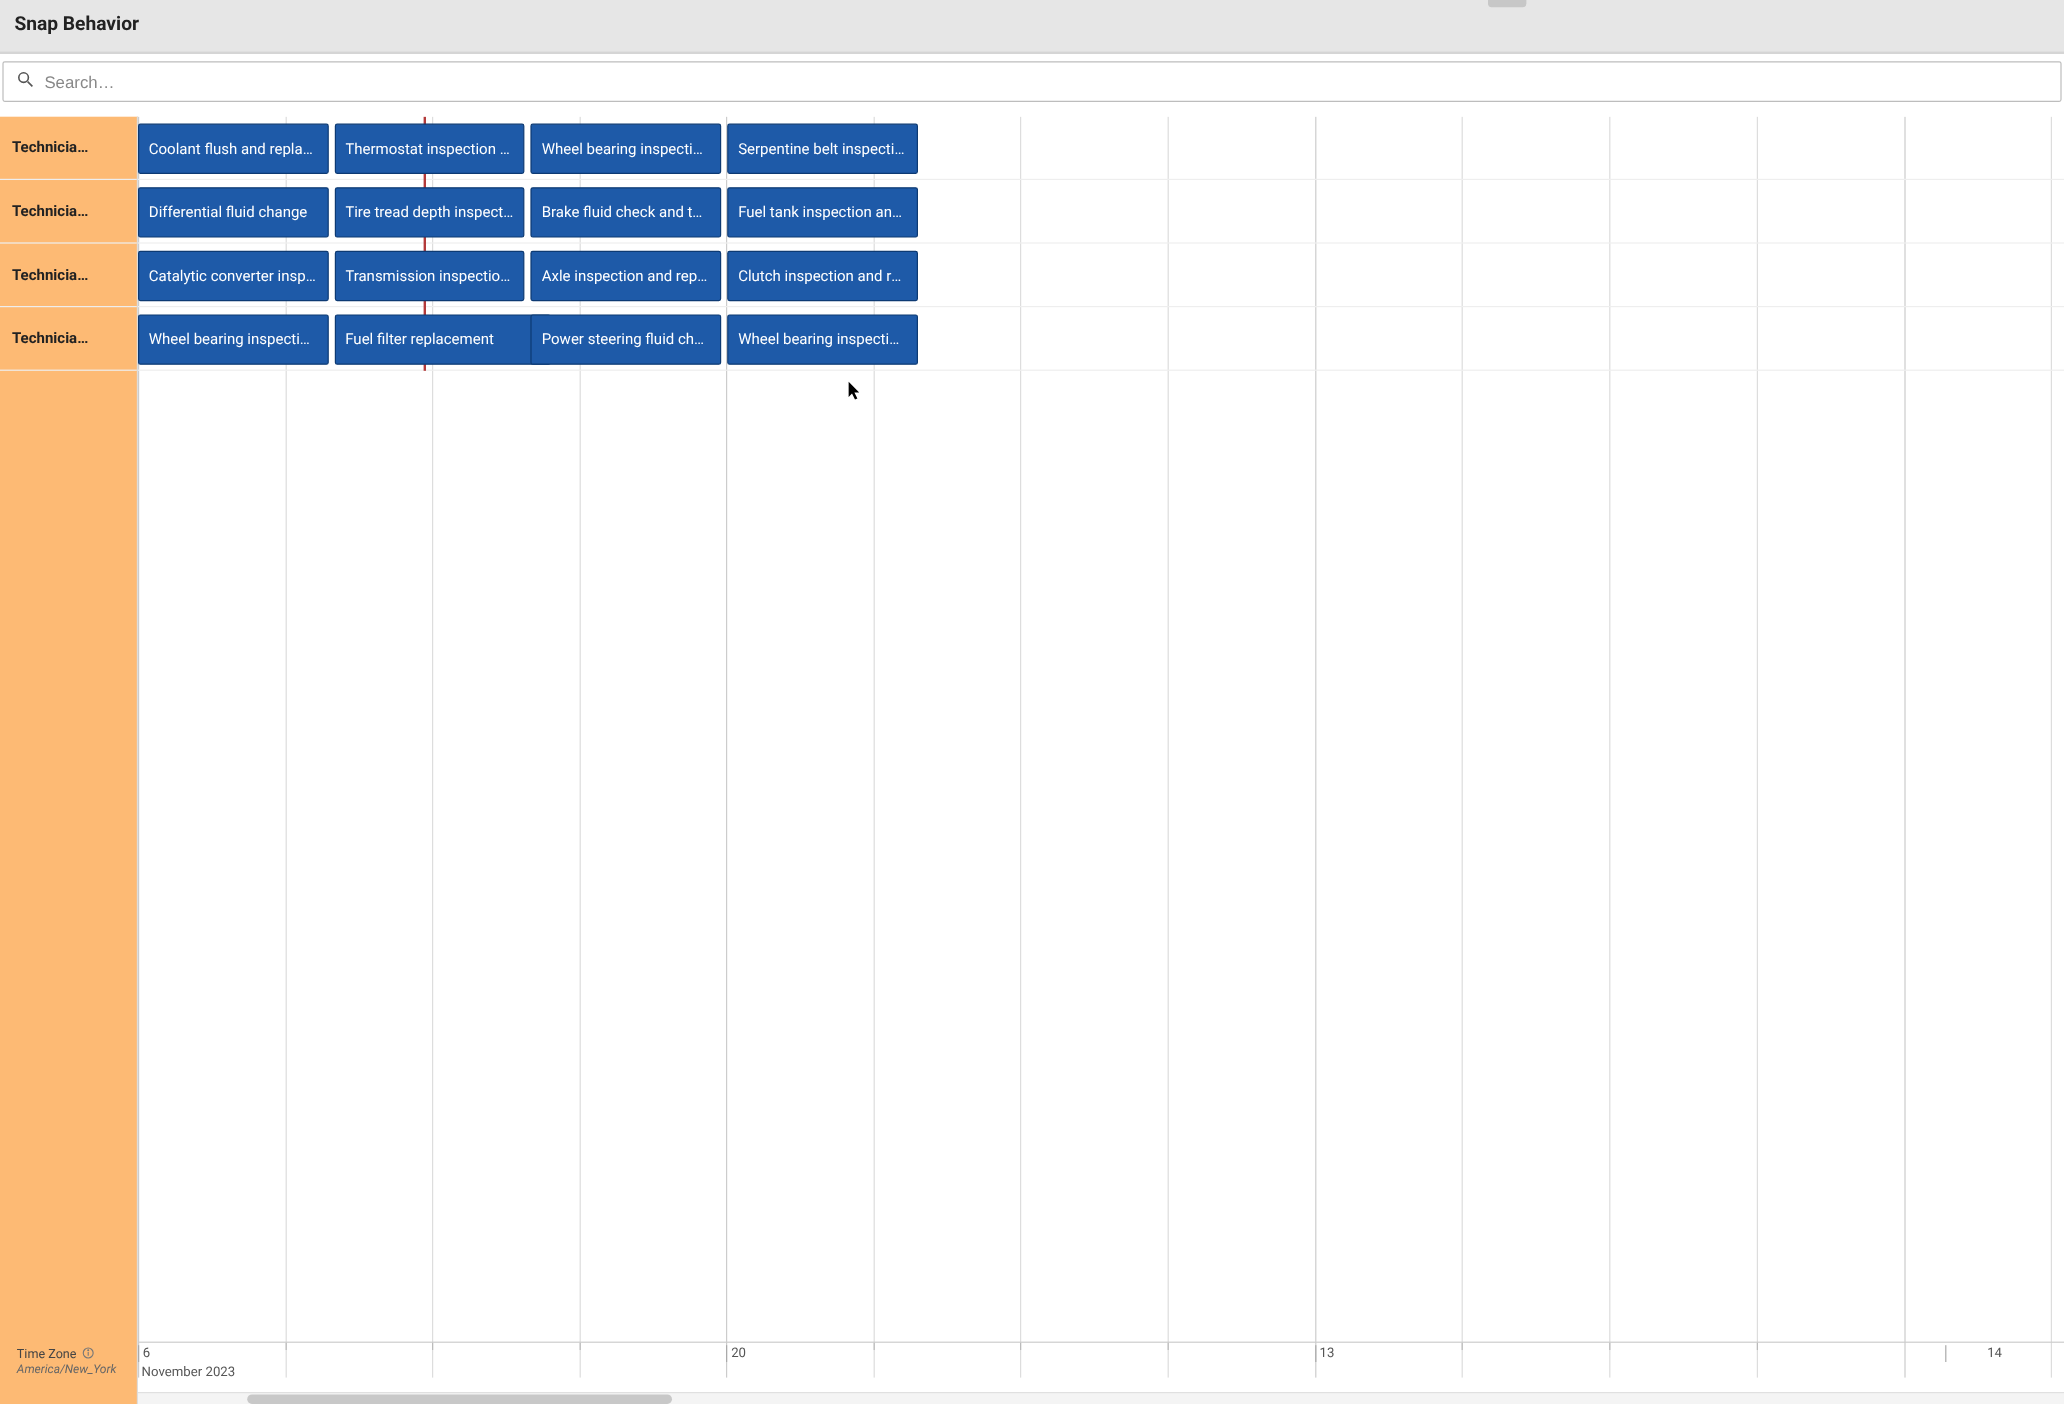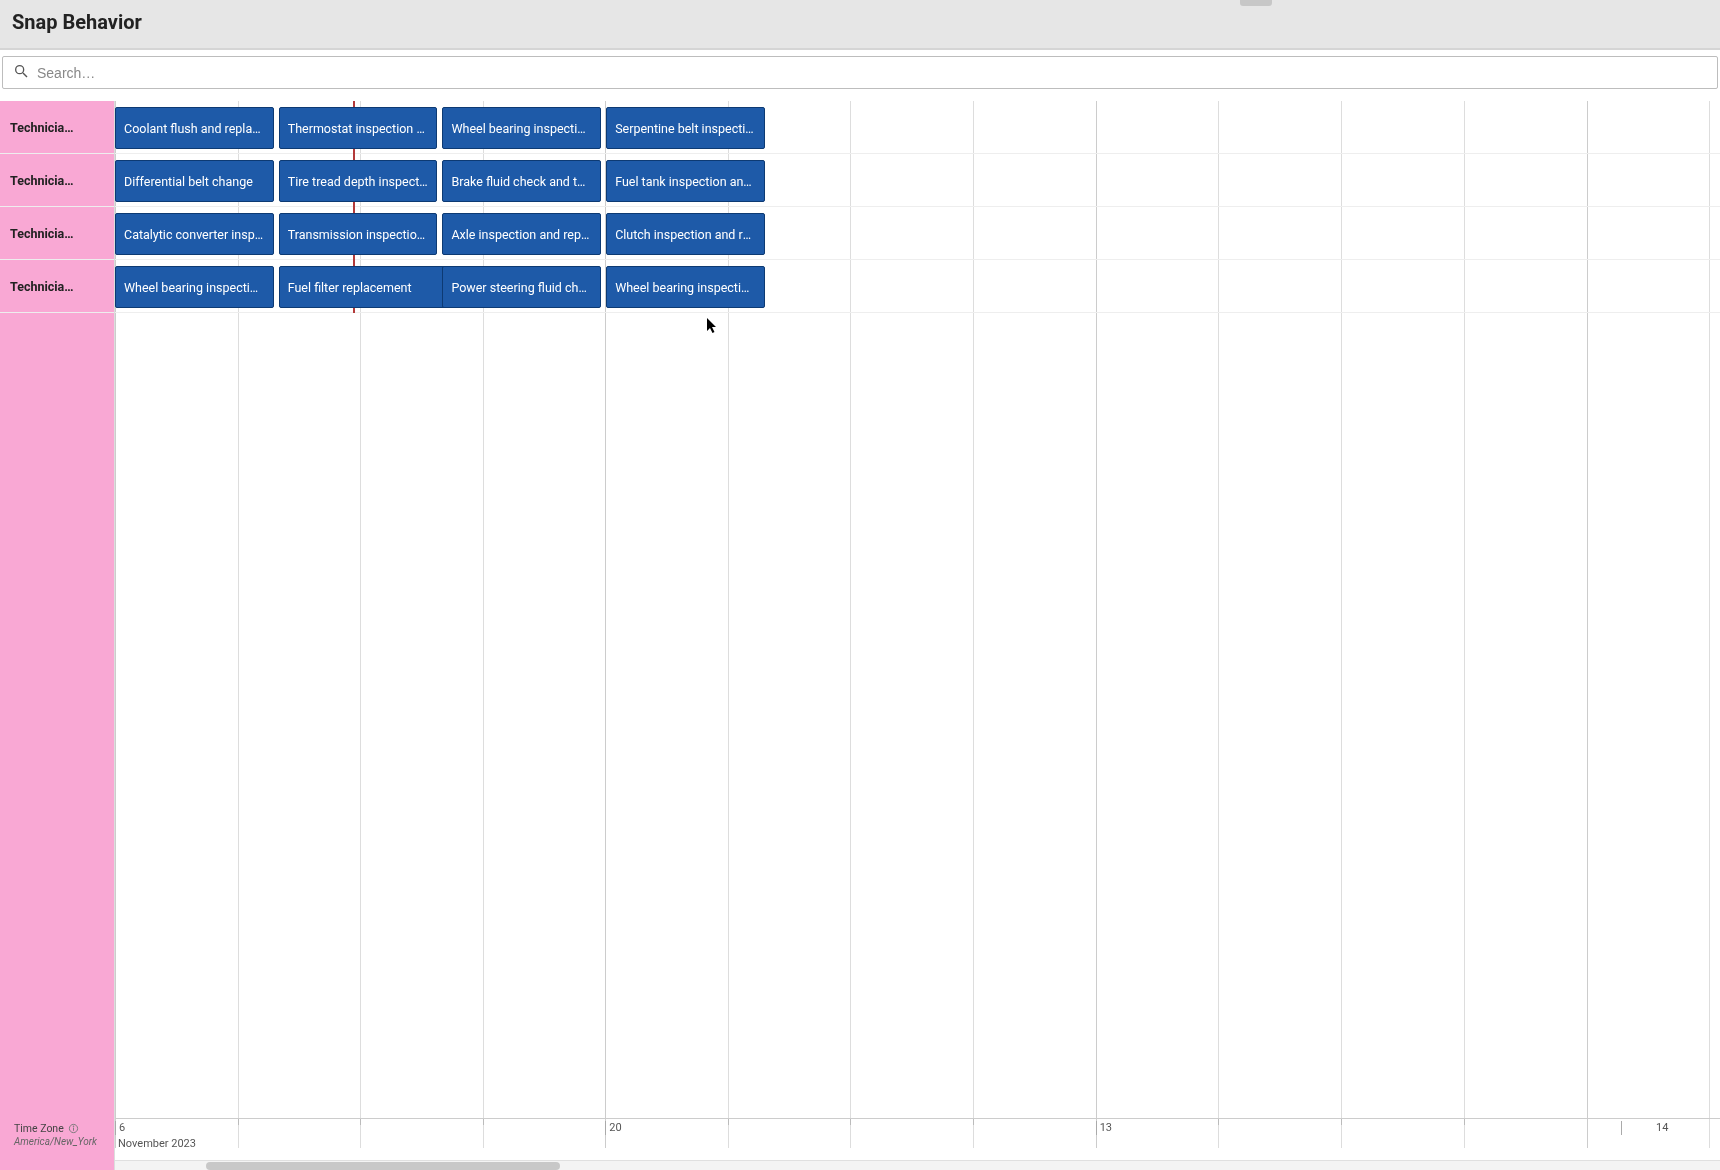--- a/index.html
+++ b/index.html
@@ -18,21 +18,21 @@
     height: 100%;
   }
   .header {
     background: #e6e6e6;
     border-bottom: 2px solid #d5d5d5;
     padding: 10px 12px 14px 12px;
     position: relative;
   }
   .header-title {
     font-weight: 700;
-    font-size: 20px;
+    font-size: 16px;
     color: #222;
   }
   .header-tab {
     position: absolute;
     top: 0;
     left: 1240px;
     width: 32px;
     height: 6px;
     background: #c7c7c7;
     border-radius: 0 0 3px 3px;
@@ -65,21 +65,21 @@
     display: flex;
     flex-direction: row;
     overflow: hidden;
     position: relative;
   }
   .leftcol {
     width: 115px;
     flex: 0 0 115px;
     border-right: 1px solid #ddd;
     position: relative;
-    background: #f9a8d4;
+    background: #fdba74;
   }
   .row-label {
     height: 53px;
     display: flex;
     align-items: center;
     padding: 0 10px;
     font-weight: 700;
     font-size: 12.5px;
     color: #222;
     white-space: nowrap;
@@ -283,21 +283,21 @@
           <div class="event" style="top: 6px; left: 163.71px; width: 158.5px;">
             <span>Thermostat inspection an…</span>
           </div>
           <div class="event" style="top: 6px; left: 327.42px; width: 158.5px;">
             <span>Wheel bearing inspection …</span>
           </div>
           <div class="event" style="top: 6px; left: 491.13px; width: 158.5px;">
             <span>Serpentine belt inspectio…</span>
           </div>
           <div class="event" style="top: 59px; left: 0px; width: 158.5px;">
-            <span>Differential belt change</span>
+            <span>Differential fluid change</span>
           </div>
           <div class="event" style="top: 59px; left: 163.71px; width: 158.5px;">
             <span>Tire tread depth inspectio…</span>
           </div>
           <div class="event" style="top: 59px; left: 327.42px; width: 158.5px;">
             <span>Brake fluid check and top-up</span>
           </div>
           <div class="event" style="top: 59px; left: 491.13px; width: 158.5px;">
             <span>Fuel tank inspection and c…</span>
           </div>

